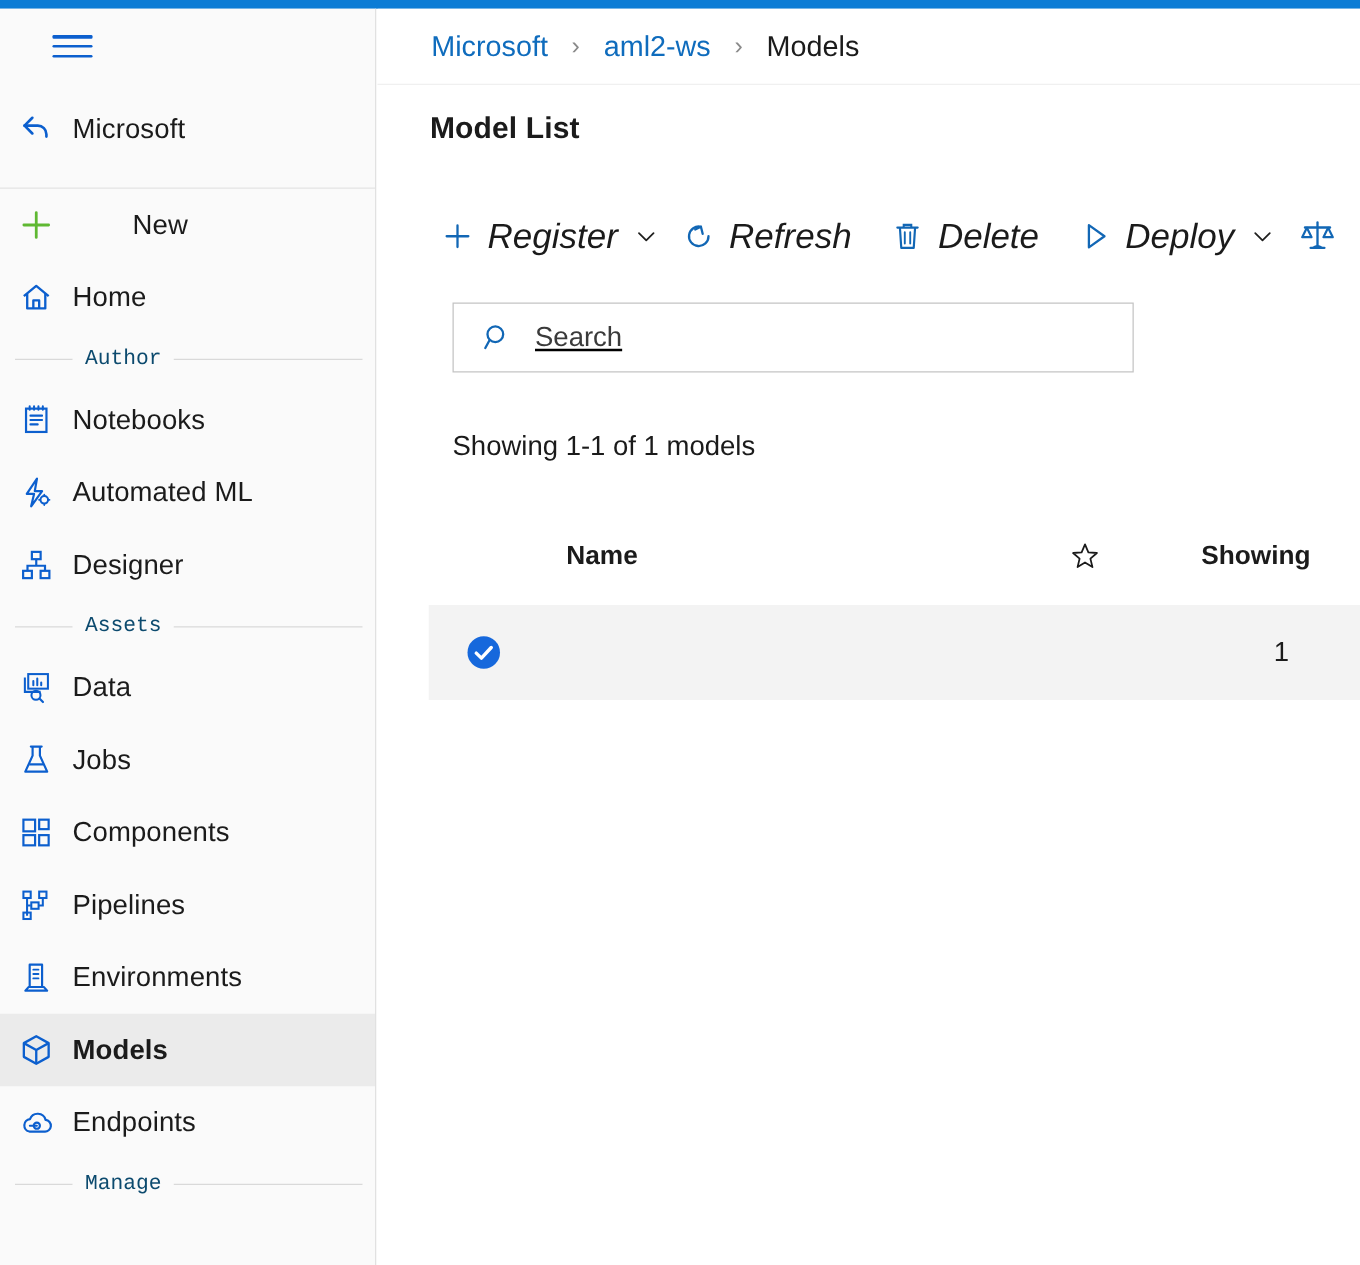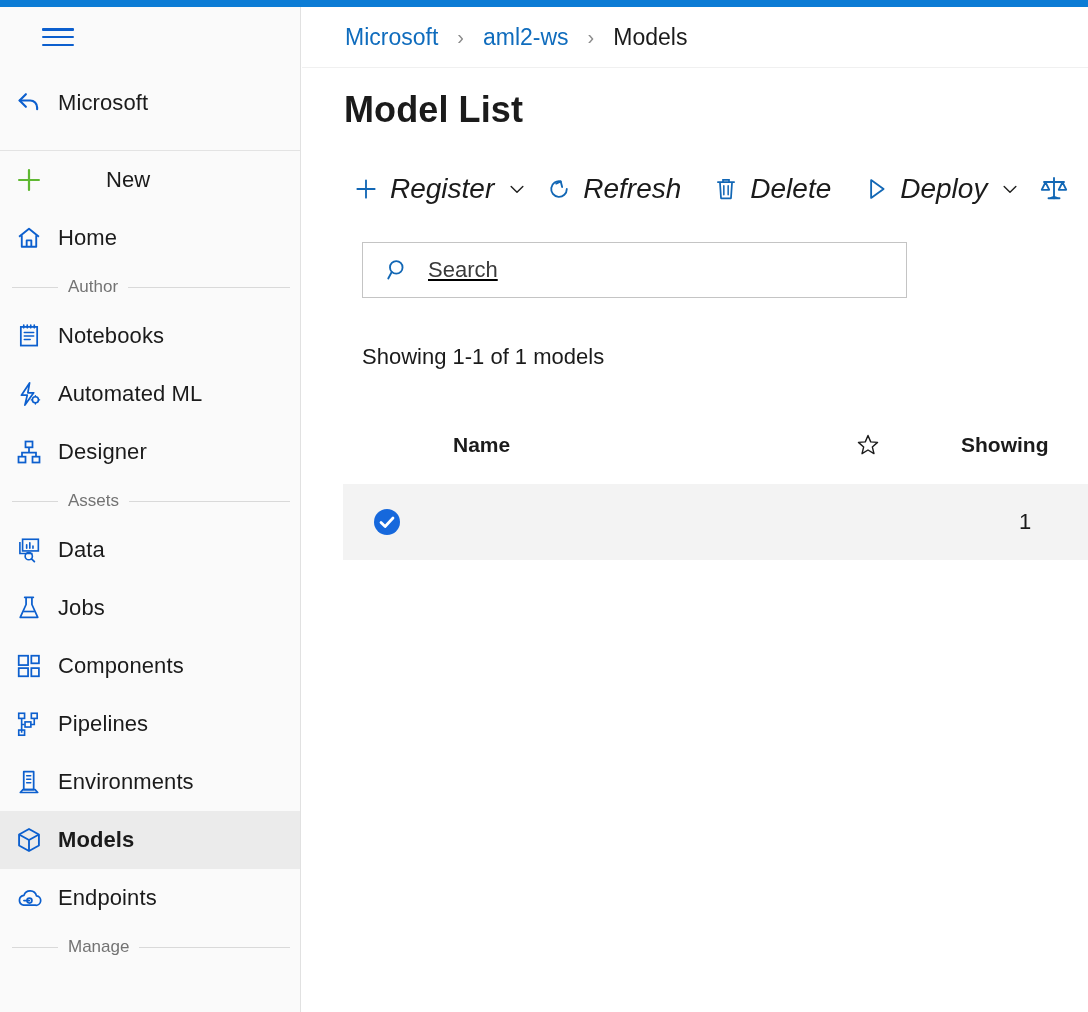--- a/index.html
+++ b/index.html
@@ -124,22 +124,23 @@
   }
   .section-head .line {
     height: 1px;
     background: #d9d9d9;
     flex: 0 0 auto;
     width: 46px;
   }
   .section-head .line.grow { flex: 1 1 auto; width: auto; }
   .section-head .txt {
     font-size: 17px;
-    color: #737373;
+    color: #0c4a6e;
     white-space: nowrap;
+    font-family: Liberation Mono, monospace;
   }
 
   
   .main {
     position: absolute;
     top: 7px; left: 302px;
     width: 786px;
     height: 1005px;
     background: #ffffff;
   }
@@ -170,21 +171,21 @@
     font-size: 20px;
     color: #8a8a8a;
     padding: 0 19px;
     user-select: none;
   }
 
   .page-title {
     position: absolute;
     top: 82px; left: 344px - 302px;
     left: 42px;
-    font-size: 36px;
+    font-size: 24px;
     font-weight: 700;
     color: #1b1b1b;
     letter-spacing: 0.1px;
   }
 
   
   .toolbar {
     position: absolute;
     top: 158px; left: 42px;
     width: 740px;

